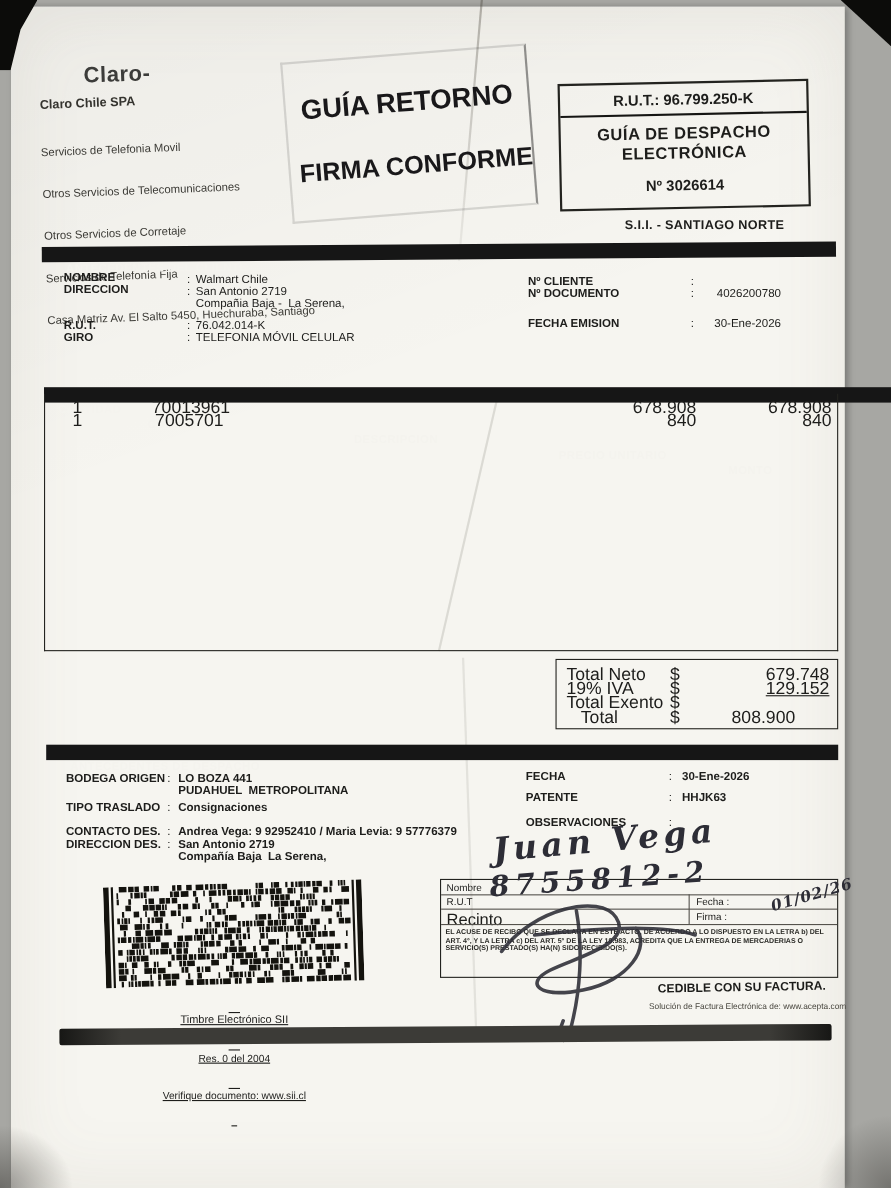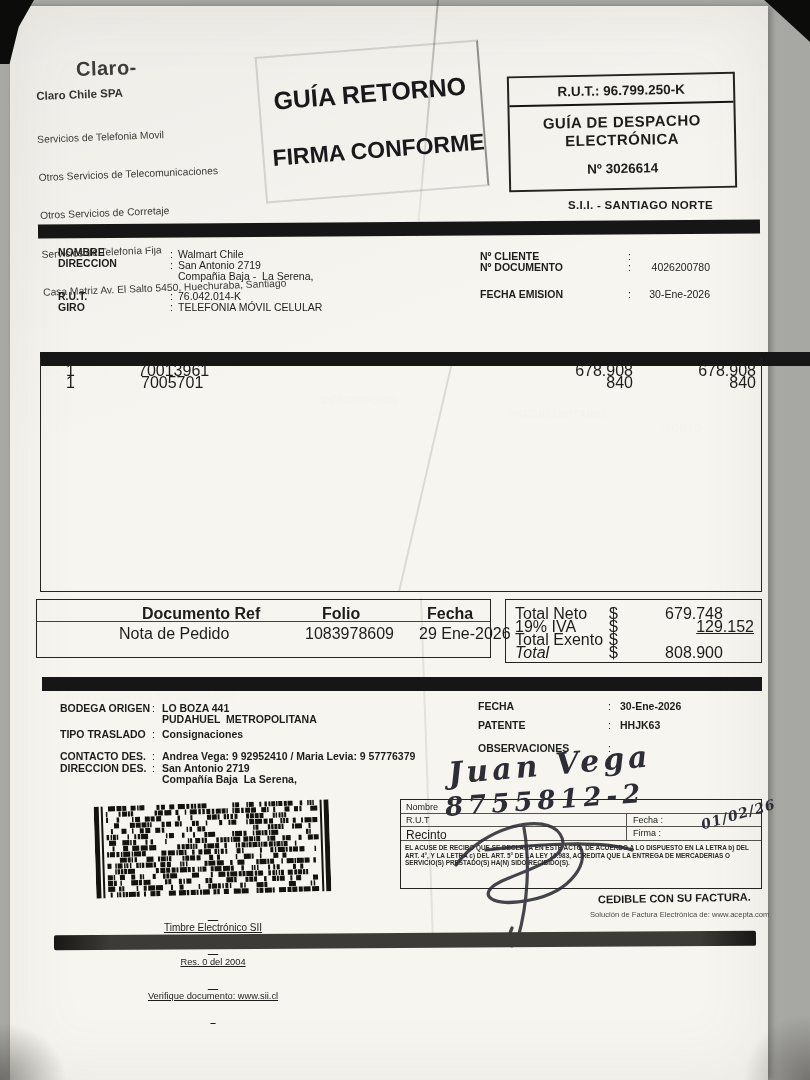--- a/index.html
+++ b/index.html
@@ -105,41 +105,32 @@
     <div class="cell" style="left:97px;top:4px;">70013961</div>
     <div class="cell" style="left:420px;top:4px;width:172px;text-align:right;">678.908</div>
     <div class="cell" style="left:545px;top:4px;width:170px;text-align:right;">678.908</div>
 
     <div class="cell" style="left:25px;top:16px;">1</div>
     <div class="cell" style="left:100px;top:16px;">7005701</div>
     <div class="cell" style="left:420px;top:16px;width:172px;text-align:right;">840</div>
     <div class="cell" style="left:545px;top:16px;width:170px;text-align:right;">840</div>
   </div>
 
-  <div class="box" style="left:36px;top:599px;width:455px;height:59px;">
-    <div class="cell b" style="left:105px;top:5px;">Documento Ref</div>
-    <div class="cell b" style="left:285px;top:5px;">Folio</div>
-    <div class="cell b" style="left:390px;top:5px;">Fecha</div>
-    <div class="hline" style="left:0;top:21px;width:100%;border-top:1px solid #44423e;"></div>
-    <div class="cell" style="left:82px;top:25px;">Nota de Pedido</div>
-    <div class="cell" style="left:268px;top:25px;">1083978609</div>
-    <div class="cell" style="left:382px;top:25px;">29 Ene-2026</div>
-  </div>
 
   <div class="box" style="left:505px;top:599px;width:257px;height:64px;">
     <div class="cell" style="left:9px;top:5px;">Total Neto</div>
     <div class="cell" style="left:103px;top:5px;">$</div>
-    <div class="cell" style="left:128px;top:5px;width:120px;text-align:center;">679.748</div>
+    <div class="cell" style="left:128px;top:5px;width:120px;text-align:right;">679.748</div>
     <div class="cell" style="left:9px;top:18px;">19% IVA</div>
     <div class="cell" style="left:103px;top:18px;">$</div>
     <div class="cell" style="left:128px;top:18px;width:120px;text-align:right;text-decoration:underline;">129.152</div>
     <div class="cell" style="left:9px;top:31px;">Total Exento</div>
     <div class="cell" style="left:103px;top:31px;">$</div>
     <div class="cell" style="left:128px;top:31px;width:120px;text-align:right;"></div>
-    <div class="cell" style="left:9px;top:44px;font-style:italic;">Total</div>
+    <div class="cell" style="left:22px;top:44px;">Total</div>
     <div class="cell" style="left:103px;top:44px;">$</div>
     <div class="cell" style="left:128px;top:44px;width:120px;text-align:center;">808.900</div>
   </div>
 
   <div class="bar" style="left:42px;top:677px;width:720px;">
     <span>ANTECEDENTES DE DESPACHO</span>
   </div>
 
   <div class="t b" style="left:60px;top:702px;">BODEGA ORIGEN</div>
   <div class="t" style="left:152px;top:702px;">:</div>
@@ -164,21 +155,21 @@
   <div class="t b" style="left:620px;top:719px;">HHJK63</div>
   <div class="t b" style="left:478px;top:742px;">OBSERVACIONES</div>
   <div class="t" style="left:608px;top:742px;">:</div>
 
   <div class="box" style="left:400px;top:799px;width:362px;height:90px;">
     <div class="cell" style="left:5px;top:2px;font-size:9px;">Nombre</div>
     <div class="hline" style="left:0;top:13px;width:100%;"></div>
     <div class="cell" style="left:5px;top:15px;font-size:9px;">R.U.T</div>
     <div class="cell" style="left:232px;top:15px;font-size:9px;">Fecha :</div>
     <div class="hline" style="left:0;top:26px;width:100%;"></div>
-    <div class="cell" style="left:5px;top:28px;font-size:12px;">Recinto</div>
+    <div class="cell" style="left:5px;top:28px;font-size:15px;">Recinto</div>
     <div class="cell" style="left:232px;top:28px;font-size:9px;">Firma :</div>
     <div class="vline" style="left:225px;top:13px;height:27px;"></div>
     <div class="hline" style="left:0;top:40px;width:100%;"></div>
     <div class="cell" style="left:4px;top:44px;width:353px;font-size:6.4px;line-height:7.6px;font-weight:600;white-space:normal;color:#2a2a26;">EL ACUSE DE RECIBO QUE SE DECLARA EN ESTE ACTO, DE ACUERDO A LO DISPUESTO EN LA LETRA b) DEL ART. 4°, Y LA LETRA c) DEL ART. 5° DE LA LEY 19.983, ACREDITA QUE LA ENTREGA DE MERCADERIAS O SERVICIO(S) PRESTADO(S) HA(N) SIDO RECIBIDO(S).</div>
   </div>
   <div class="t b" style="left:598px;top:892px;font-size:11px;transform:rotate(-1deg);">CEDIBLE CON SU FACTURA.</div>
 
   <div class="t hw" style="left:448px;top:748px;font-size:30px;letter-spacing:4px;transform:rotate(-5deg);">Juan Vega</div>
   <div class="t hw" style="left:445px;top:786px;font-size:26px;letter-spacing:5px;transform:rotate(-4deg);">8755812-2</div>
   <div class="t hw" style="left:700px;top:806px;font-size:14px;letter-spacing:1px;transform:rotate(-16deg);">01/02/26</div>

